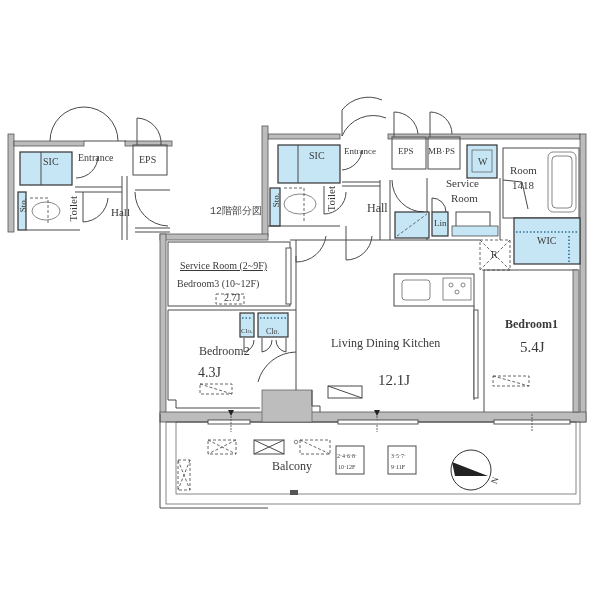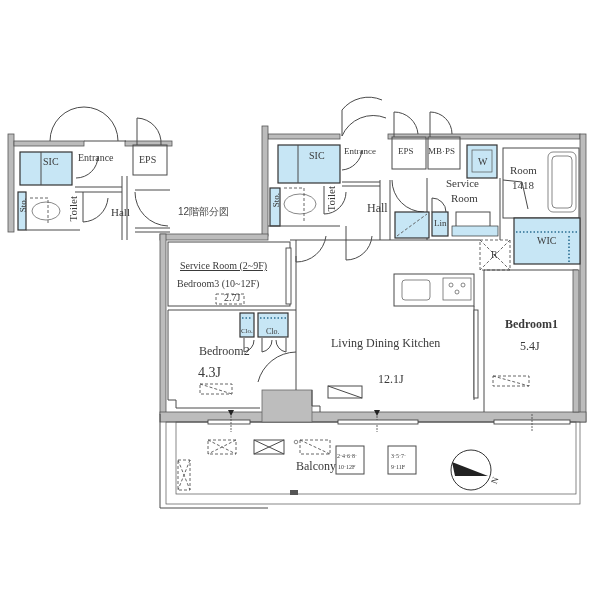--- a/index.html
+++ b/index.html
@@ -5,23 +5,23 @@
     html, body { margin: 0; padding: 0; background: #ffffff; }
     body { width: 600px; height: 600px; position: relative; overflow: hidden;
            font-family: "Liberation Serif", "DejaVu Serif", serif; color: #333; }
     #plan { position: absolute; left: 0; top: 0; width: 600px; height: 600px; }
     .lbl { position: absolute; white-space: nowrap; color: #3a3a3a; line-height: 1; }
     .s9 { font-size: 9px; }
     .s10 { font-size: 10px; }
     .s11 { font-size: 11px; }
     .s12 { font-size: 12px; }
     .s14 { font-size: 14px; }
-    .s15 { font-size: 12px; }
+    .s15 { font-size: 15px; }
     .vert { writing-mode: vertical-rl; transform: rotate(180deg); }
-    .jp { font-family: Liberation Sans, sans-serif; font-size: 10px; color: #444; }
+    .jp { font-family: Liberation Mono, monospace; font-size: 10px; color: #444; margin-left: 32px; }
   </style>
 </head>
 <body>
 
 <svg id="plan" width="600" height="600" viewBox="0 0 600 600">
   <defs>
     <style>
       .w { fill: #bcbcbc; stroke: #555; stroke-width: 0.8; }
       .ln { fill: none; stroke: #4a4a4a; stroke-width: 1; }
       .thin { fill: none; stroke: #555; stroke-width: 0.7; }
@@ -266,18 +266,18 @@
 <span class="lbl s10" style="left:224px;top:293px;">2.7J</span>
 <span class="lbl s9" style="left:241px;top:328px;font-size:7px;">Clo.</span>
 <span class="lbl s9" style="left:266px;top:328px;font-size:8px;">Clo.</span>
 <span class="lbl s12" style="left:199px;top:345px;">Bedroom2</span>
 <span class="lbl s14" style="left:198px;top:366px;">4.3J</span>
 <span class="lbl s12" style="left:331px;top:337px;">Living Dining Kitchen</span>
 <span class="lbl s15" style="left:378px;top:358px;margin-top:15px;">12.1J</span>
 <span class="lbl s12" style="left:505px;top:318px;font-weight:bold;">Bedroom1</span>
 <span class="lbl s15" style="left:520px;top:340px;">5.4J</span>
 
-<span class="lbl s12" style="left:272px;top:460px;margin-left:24px;">Balcony</span>
+<span class="lbl s12" style="left:272px;top:460px;">Balcony</span>
 <span class="lbl" style="left:337px;top:453px;font-size:6px;">2·4·6·8·</span>
 <span class="lbl" style="left:338px;top:464px;font-size:6px;">10·12F</span>
 <span class="lbl" style="left:391px;top:453px;font-size:6px;">3·5·7·</span>
 <span class="lbl" style="left:391px;top:464px;font-size:6px;">9·11F</span>
 <span class="lbl s9" style="left:492px;top:476px;transform:rotate(-70deg);">N</span>
 
 </body></html>

